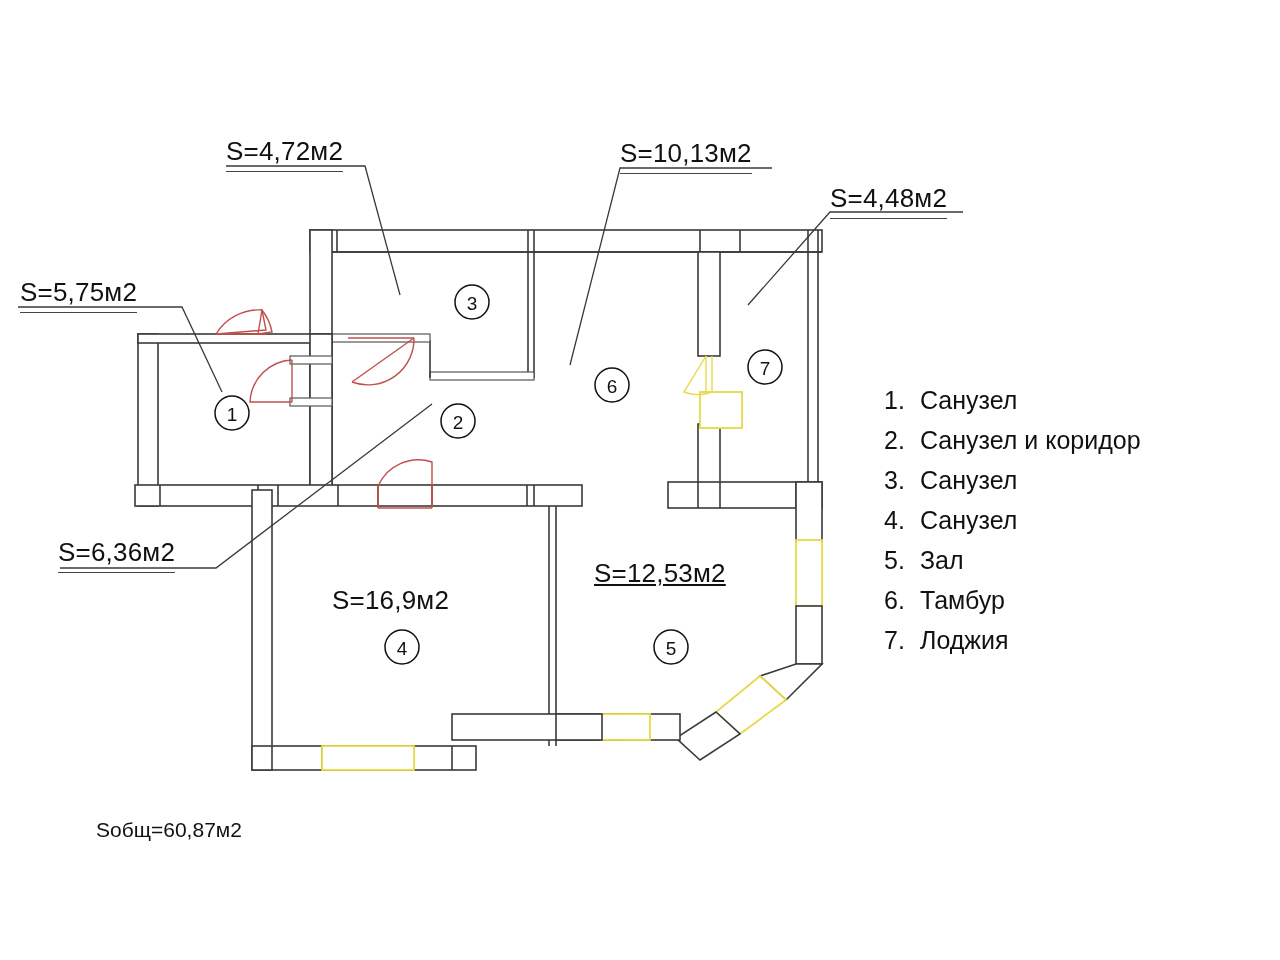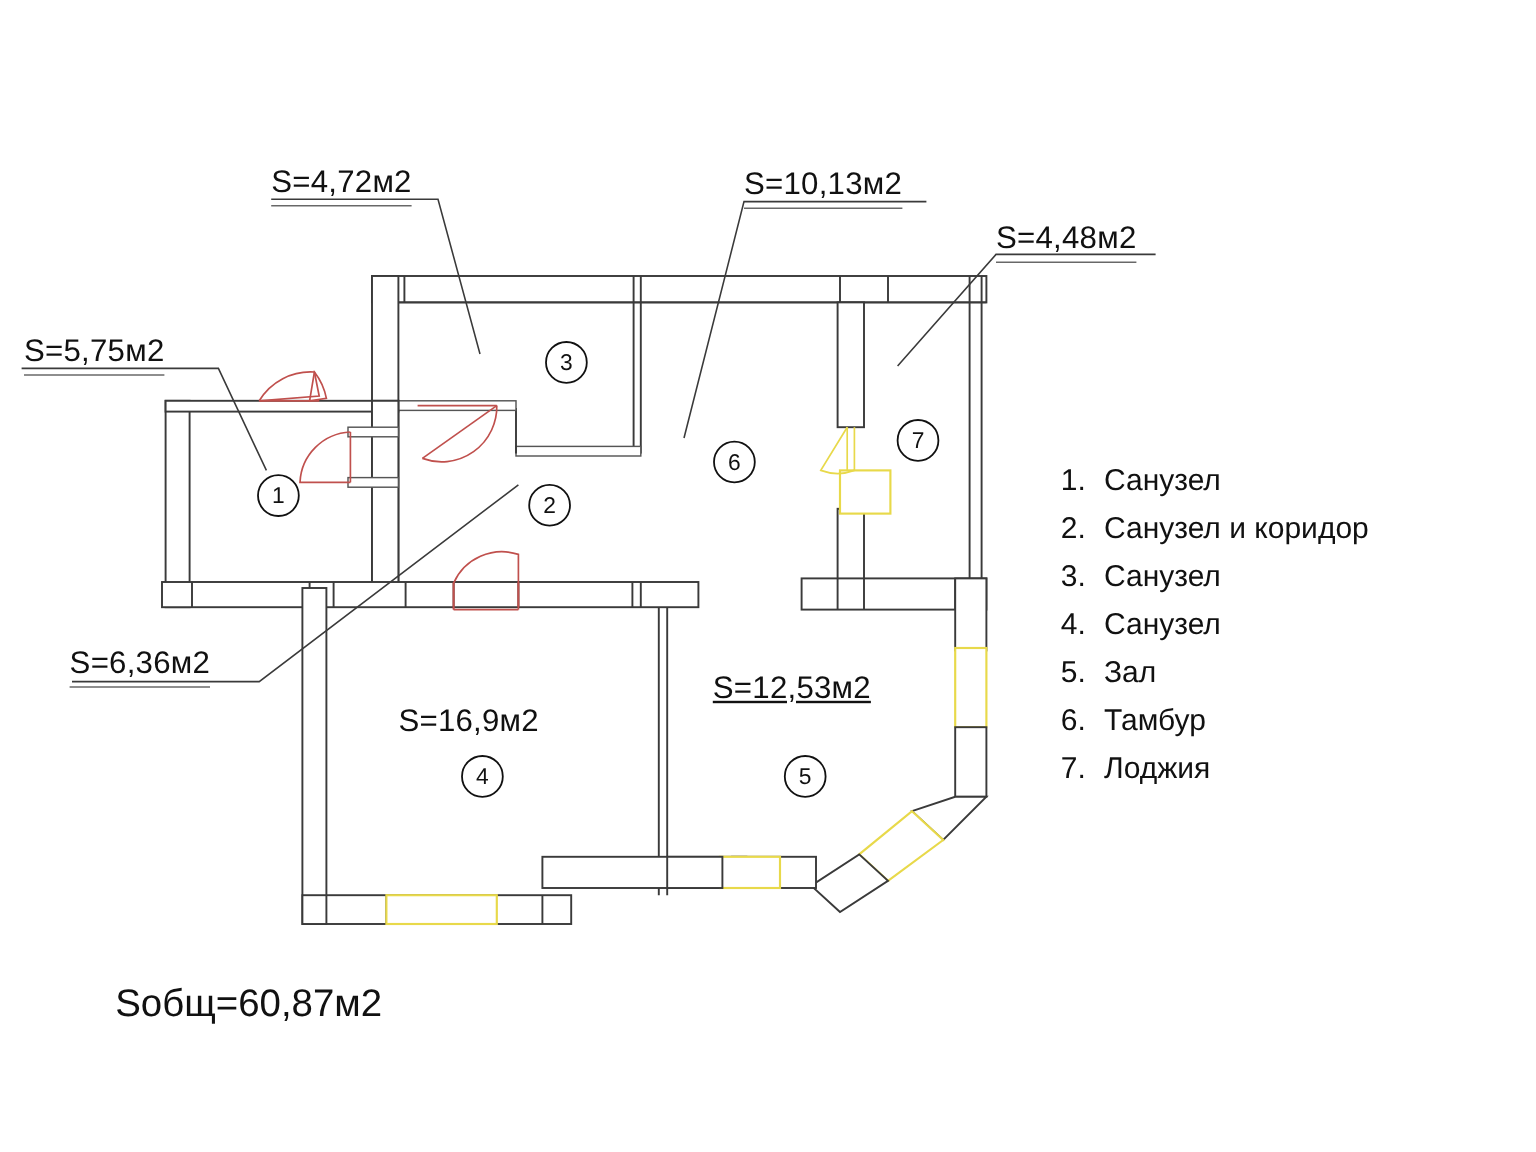--- a/index.html
+++ b/index.html
@@ -15,21 +15,21 @@
   .leader{fill:none;stroke:#3a3a3a;stroke-width:1.3;}
   .marker-circle{fill:#ffffff;stroke:#111;stroke-width:1.5;}
   .marker-text{font-family:"Liberation Sans",sans-serif;font-size:19px;fill:#111;
                text-anchor:middle;dominant-baseline:central;}
   .area-label{position:absolute;font-size:26px;letter-spacing:.2px;
               white-space:nowrap;color:#111;}
   .area-label.ul{border-bottom:1.5px solid #444;padding-bottom:4px;}
   .legend{position:absolute;font-size:25px;line-height:40px;color:#111;}
   .legend-row{display:flex;}
   .legend-num{width:36px;flex:none;}
-  .total{position:absolute;font-size:32px;color:#111;white-space:nowrap;}
+  .total{position:absolute;font-size:21px;color:#111;white-space:nowrap;}
 </style>
 </head>
 <body>
 
 <div id="stage">
 
   <svg id="plan" viewBox="0 0 1280 960">
 
     <g>
 

